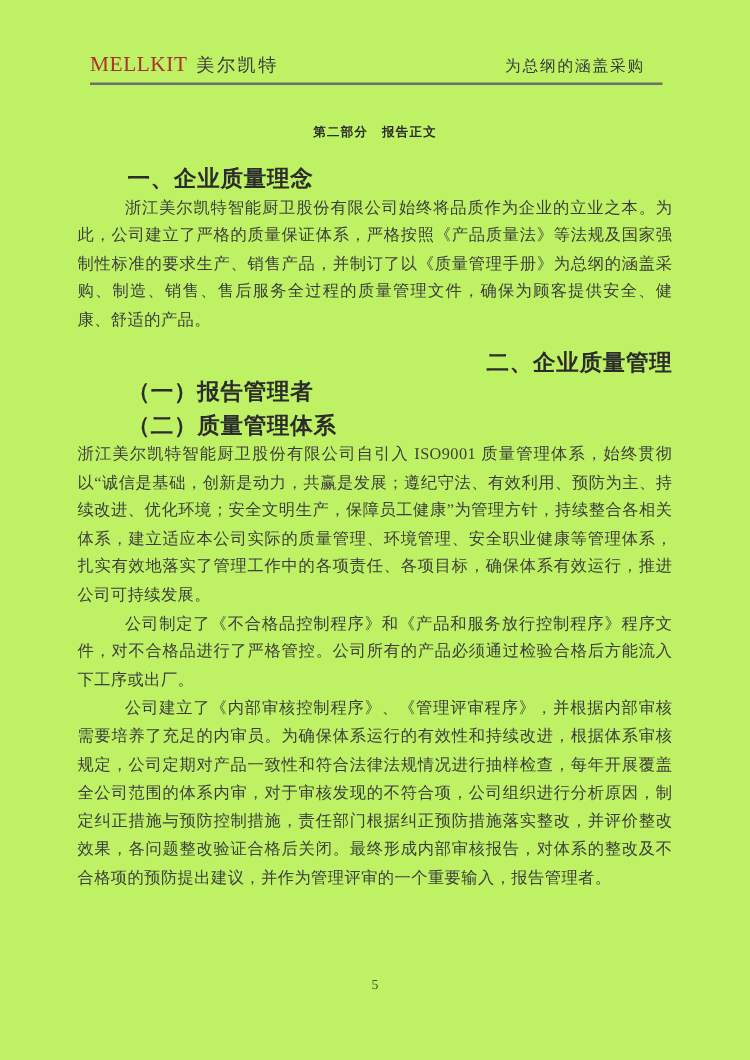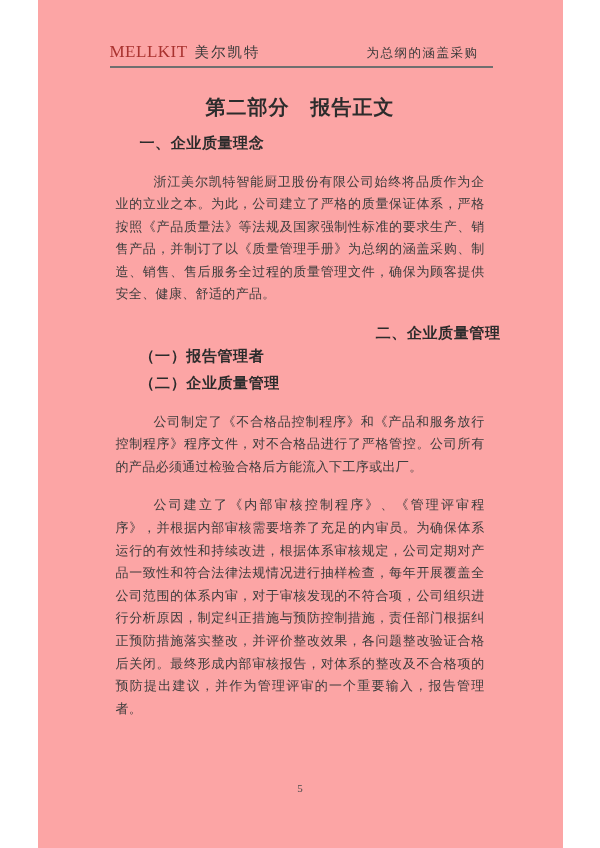--- a/index.html
+++ b/index.html
@@ -2,24 +2,24 @@
 <html><head>
 <meta charset="utf-8">
 <style>
   html, body {
     margin: 0;
     padding: 0;
     background: #ffffff;
   }
   .page {
     position: relative;
-    width: 525px;
+    width: 600px;
     height: 848px;
     margin: 0 auto;
-    background: #fca5a5;
+    background: #bef264;
     font-family: "Liberation Serif", "DejaVu Serif", serif;
     color: #3d3d3d;
     box-sizing: border-box;
     overflow: hidden;
   }
   .header {
     display: flex;
     justify-content: space-between;
     align-items: baseline;
     margin: 0 70px 0 72px;
@@ -43,40 +43,40 @@
     font-size: 12.5px;
     letter-spacing: 1.5px;
     color: #3a3a3a;
     padding-right: 14px;
   }
   .content {
     margin: 0 62px;
   }
   .doc-title {
     text-align: center;
-    font-size: 20px;
+    font-size: 10px;
     font-weight: 700;
     color: #2c2c2c;
     margin: 28px 0 14px 0;
     letter-spacing: 1px;
     line-height: 22px;
   }
   .sec-heading, .sub-heading {
-    font-size: 15px;
+    font-size: 18px;
     font-weight: 700;
     color: #2c2c2c;
     margin: 0;
     padding-left: 40px;
     line-height: 22.5px;
     letter-spacing: 0.6px;
   }
   .sec-heading.gap-before { margin-top: 12px; text-align: right; }
   .sub-heading.gap-before { margin-top: 5px; }
   .para {
-    margin: 16px;
+    margin: 0;
     font-size: 13px;
     line-height: 22.6px;
     letter-spacing: 0.35px;
     text-align: justify;
     text-justify: inter-ideograph;
     color: #3d3d3d;
   }
   .para.indent { text-indent: 38px; }
   .footer {
     position: absolute;
@@ -106,22 +106,23 @@
 
     <div class="sec-heading">一、企业质量理念</div>
 
     <p class="para indent">浙江美尔凯特智能厨卫股份有限公司始终将品质作为企业的立业之本。为此，公司建立了严格的质量保证体系，严格按照《产品质量法》等法规及国家强制性标准的要求生产、销售产品，并制订了以《质量管理手册》为总纲的涵盖采购、制造、销售、售后服务全过程的质量管理文件，确保为顾客提供安全、健康、舒适的产品。</p>
 
     <div class="sec-heading gap-before">二、企业质量管理</div>
 
     <div class="sub-heading">（一）报告管理者</div>
 
 
-    <div class="sub-heading gap-before">（二）企业质量管理</div>
+    <div class="sub-heading gap-before">（二）质量管理体系</div>
 
+    <p class="para">浙江美尔凯特智能厨卫股份有限公司自引入 ISO9001 质量管理体系，始终贯彻以“诚信是基础，创新是动力，共赢是发展；遵纪守法、有效利用、预防为主、持续改进、优化环境；安全文明生产，保障员工健康”为管理方针，持续整合各相关体系，建立适应本公司实际的质量管理、环境管理、安全职业健康等管理体系，扎实有效地落实了管理工作中的各项责任、各项目标，确保体系有效运行，推进公司可持续发展。</p>
 
     <p class="para indent">公司制定了《不合格品控制程序》和《产品和服务放行控制程序》程序文件，对不合格品进行了严格管控。公司所有的产品必须通过检验合格后方能流入下工序或出厂。</p>
 
     <p class="para indent">公司建立了《内部审核控制程序》、《管理评审程序》，并根据内部审核需要培养了充足的内审员。为确保体系运行的有效性和持续改进，根据体系审核规定，公司定期对产品一致性和符合法律法规情况进行抽样检查，每年开展覆盖全公司范围的体系内审，对于审核发现的不符合项，公司组织进行分析原因，制定纠正措施与预防控制措施，责任部门根据纠正预防措施落实整改，并评价整改效果，各问题整改验证合格后关闭。最终形成内部审核报告，对体系的整改及不合格项的预防提出建议，并作为管理评审的一个重要输入，报告管理者。</p>
 
   </div>
 
   <div class="footer">
     <span>5</span>
   </div>

